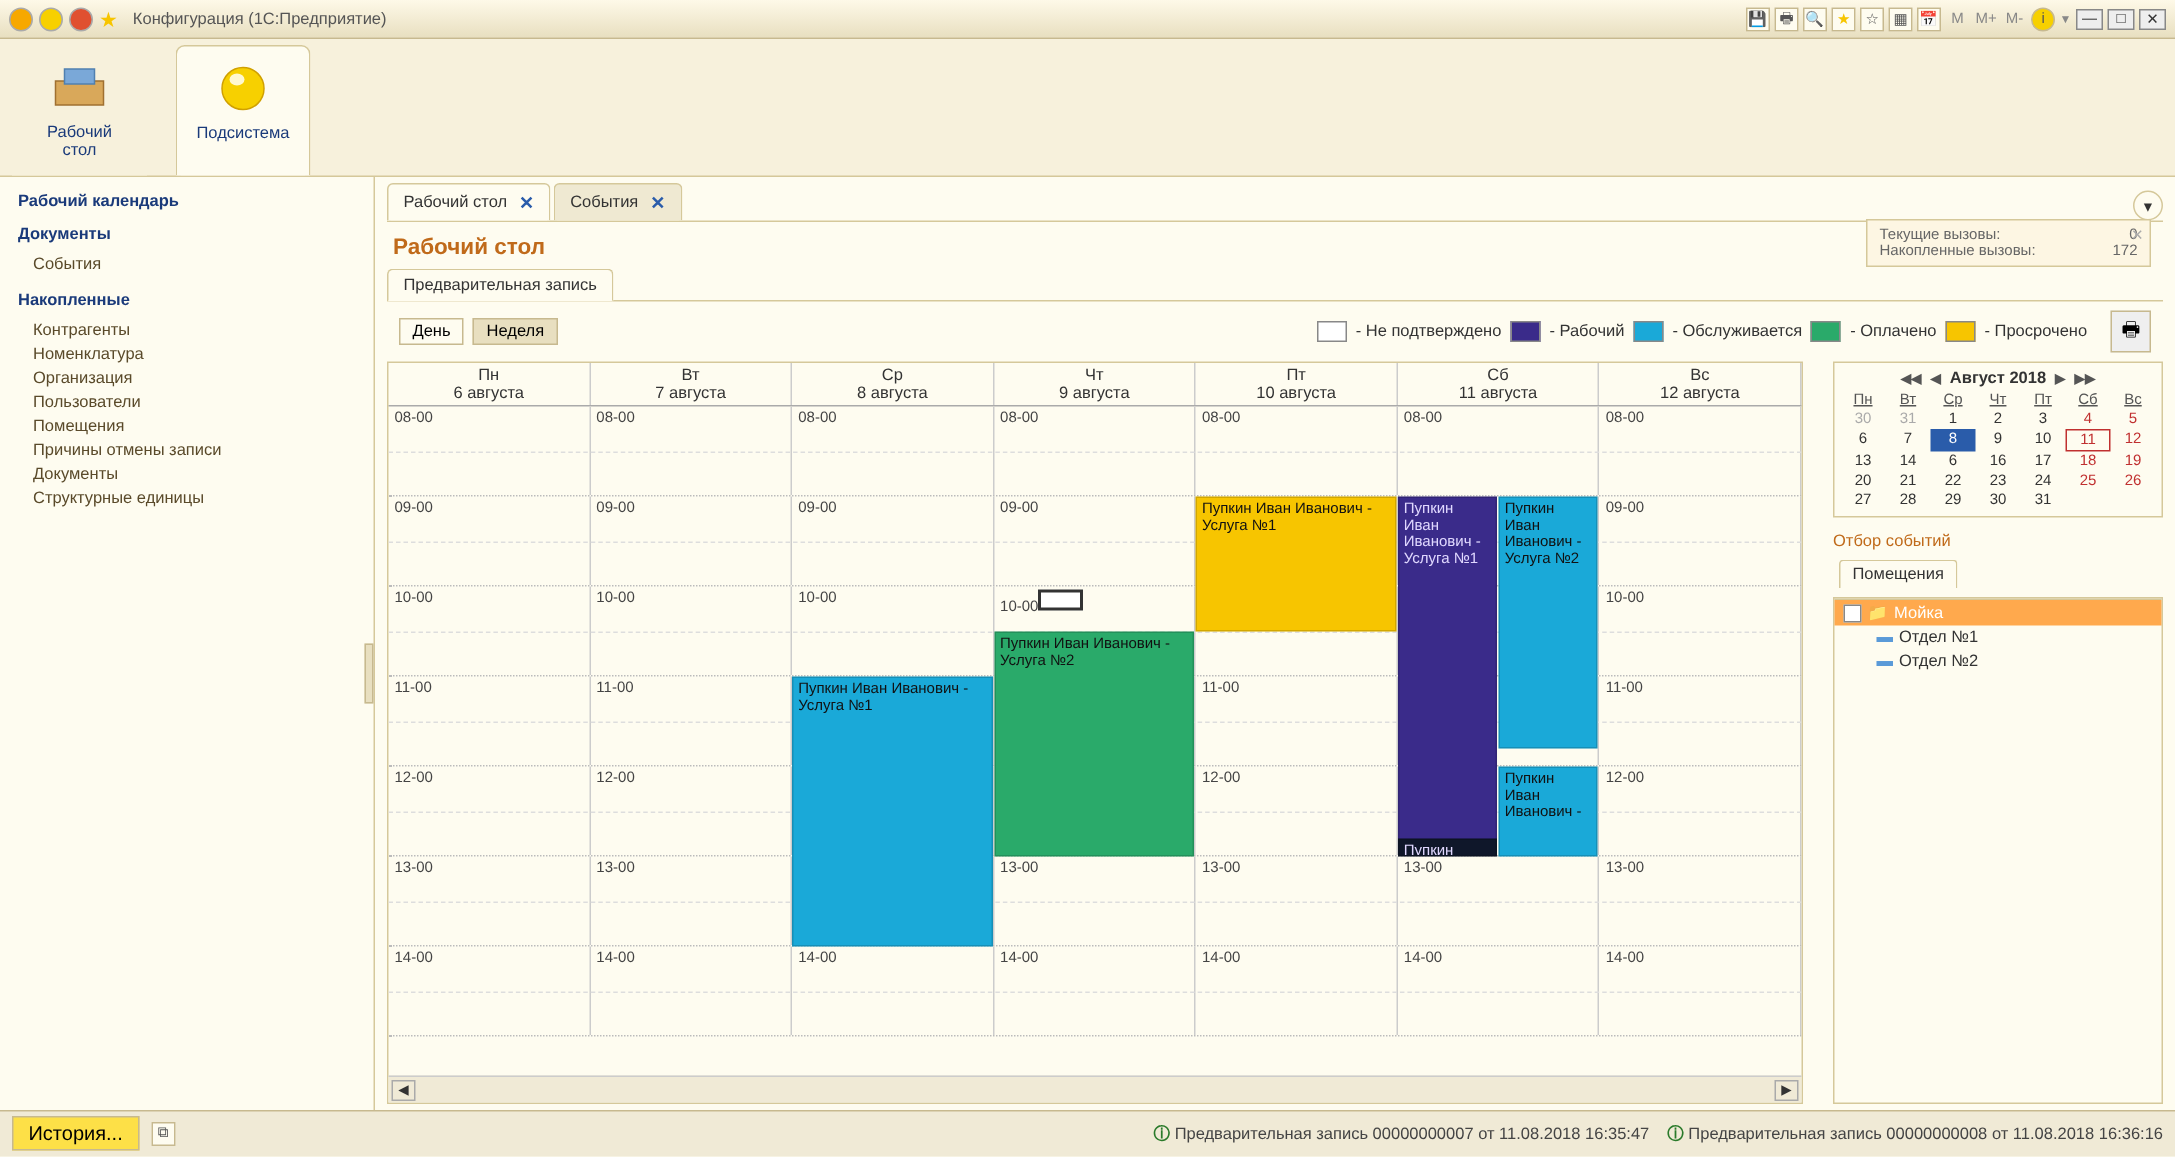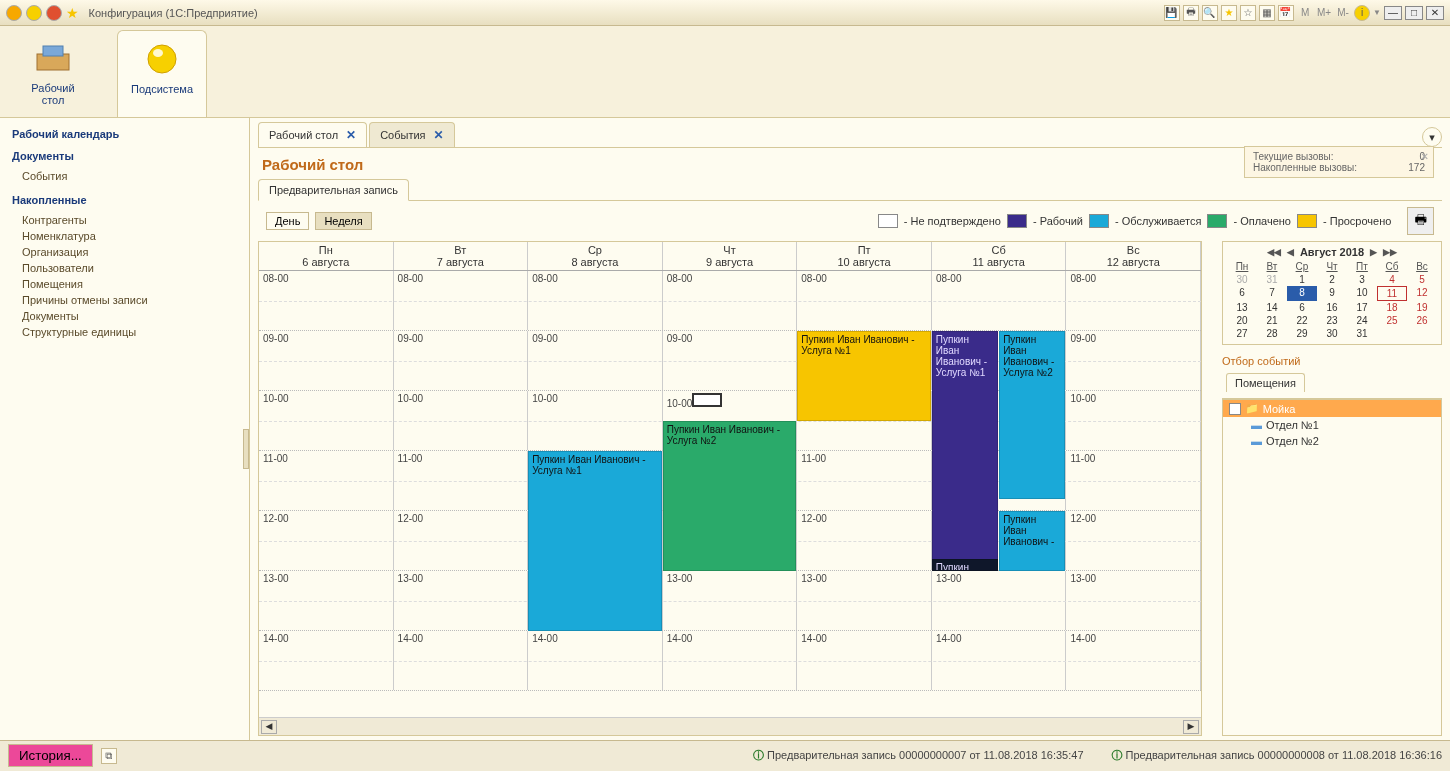--- a/index.html
+++ b/index.html
@@ -82,22 +82,22 @@
 .filter-title { color: #c06a1a; font-size: 11px; margin-top: 4px; }
 .filter-panel { border: 1px solid #d5c89a; flex: 1; background: #fefcf0; }
 .filter-tab { padding: 3px 8px; border: 1px solid #d5c89a; border-bottom: none; background: #fefcf0; display: inline-block; border-radius: 3px 3px 0 0; font-size: 11px; margin-left: 4px; }
 .tree { border-top: 1px solid #d5c89a; }
 .tree-row { display: flex; align-items: center; padding: 2px 6px; gap: 4px; }
 .tree-row.selected { background: #ffa94d; color: #fff; }
 .tree-indent { width: 18px; }
 
 
 .statusbar { height: 30px; background: #f0ead6; border-top: 1px solid #c7b98f; display: flex; align-items: center; padding: 0 8px; gap: 8px; font-size: 11px; color: #444; }
-.status-btn { padding: 3px 10px; border: 1px solid #c7b98f; background: #ec4899; }
-.status-right { margin-left: auto; display: flex; gap: 28px; align-items: center; }
+.status-btn { padding: 3px 10px; border: 1px solid #c7b98f; background: #fde047; }
+.status-right { margin-left: auto; display: flex; gap: 12px; align-items: center; }
 .info-icon { color: #2a7a2a; font-weight: bold; }
 </style>
 </head>
 <body>
 
 <div class="titlebar">
   <div class="left-icons">
     <span class="circle-btn" style="background:#f7a800"></span>
     <span class="circle-btn" style="background:#f7d000"></span>
     <span class="circle-btn" style="background:#e05030"></span>

